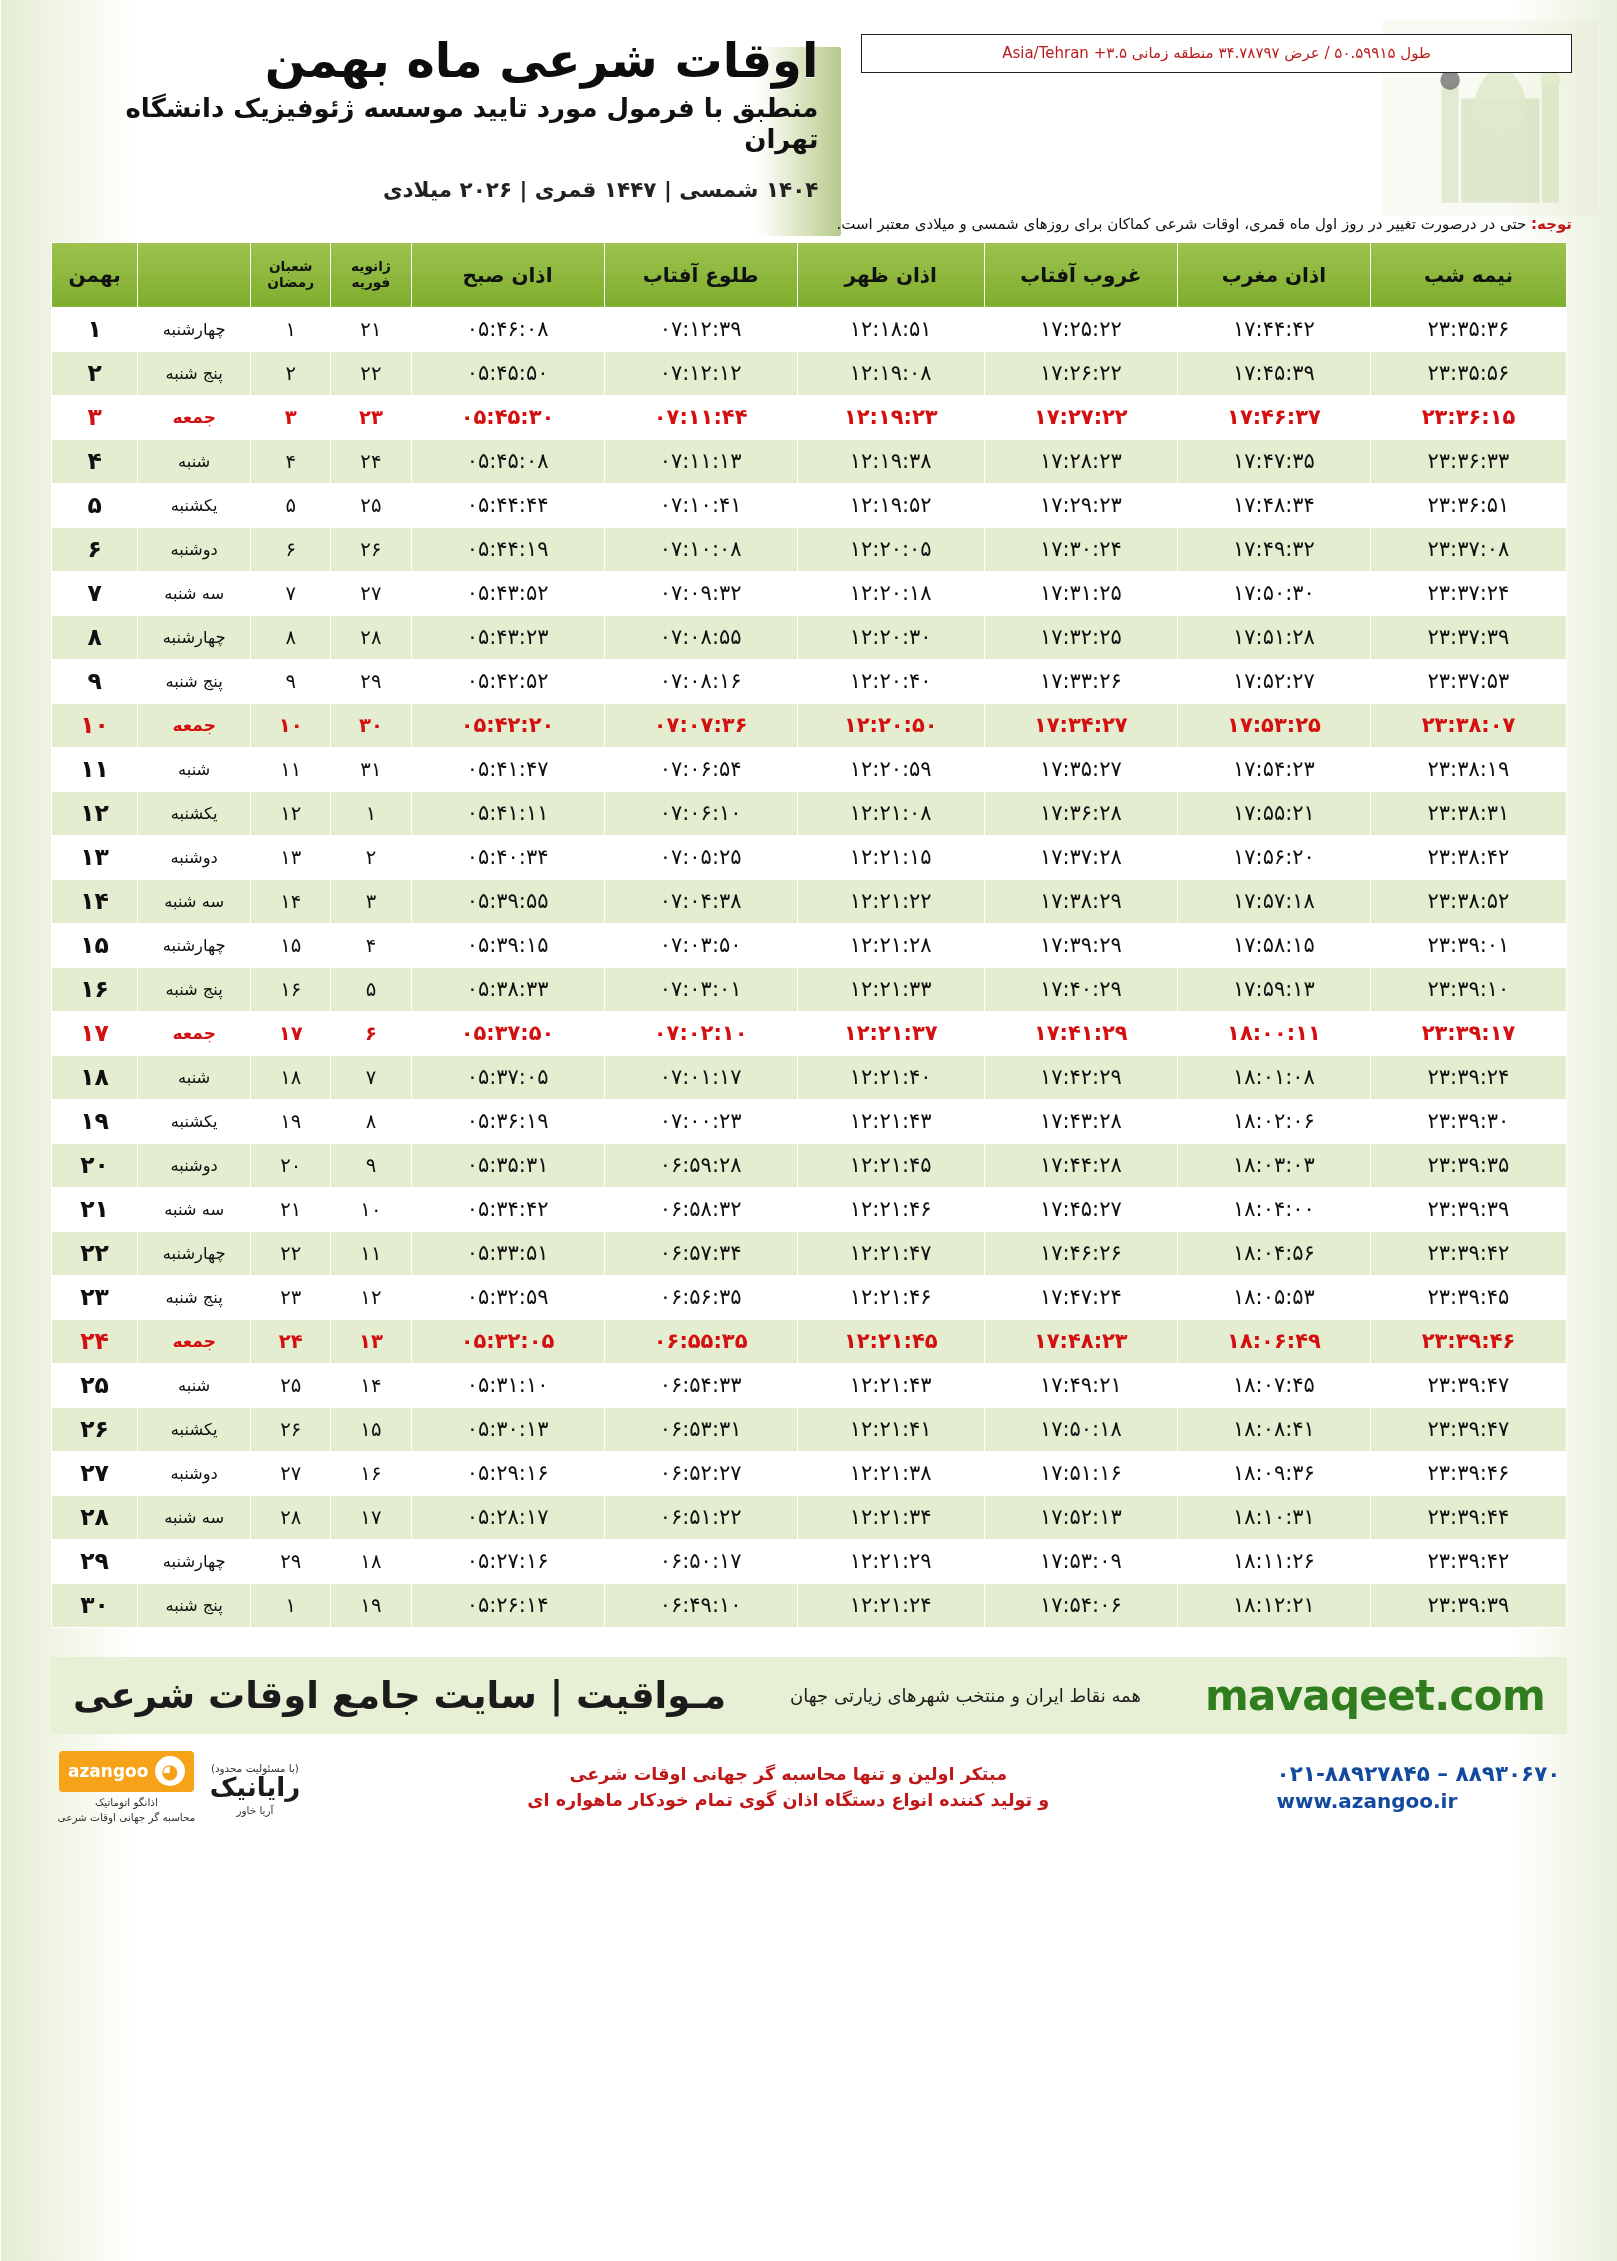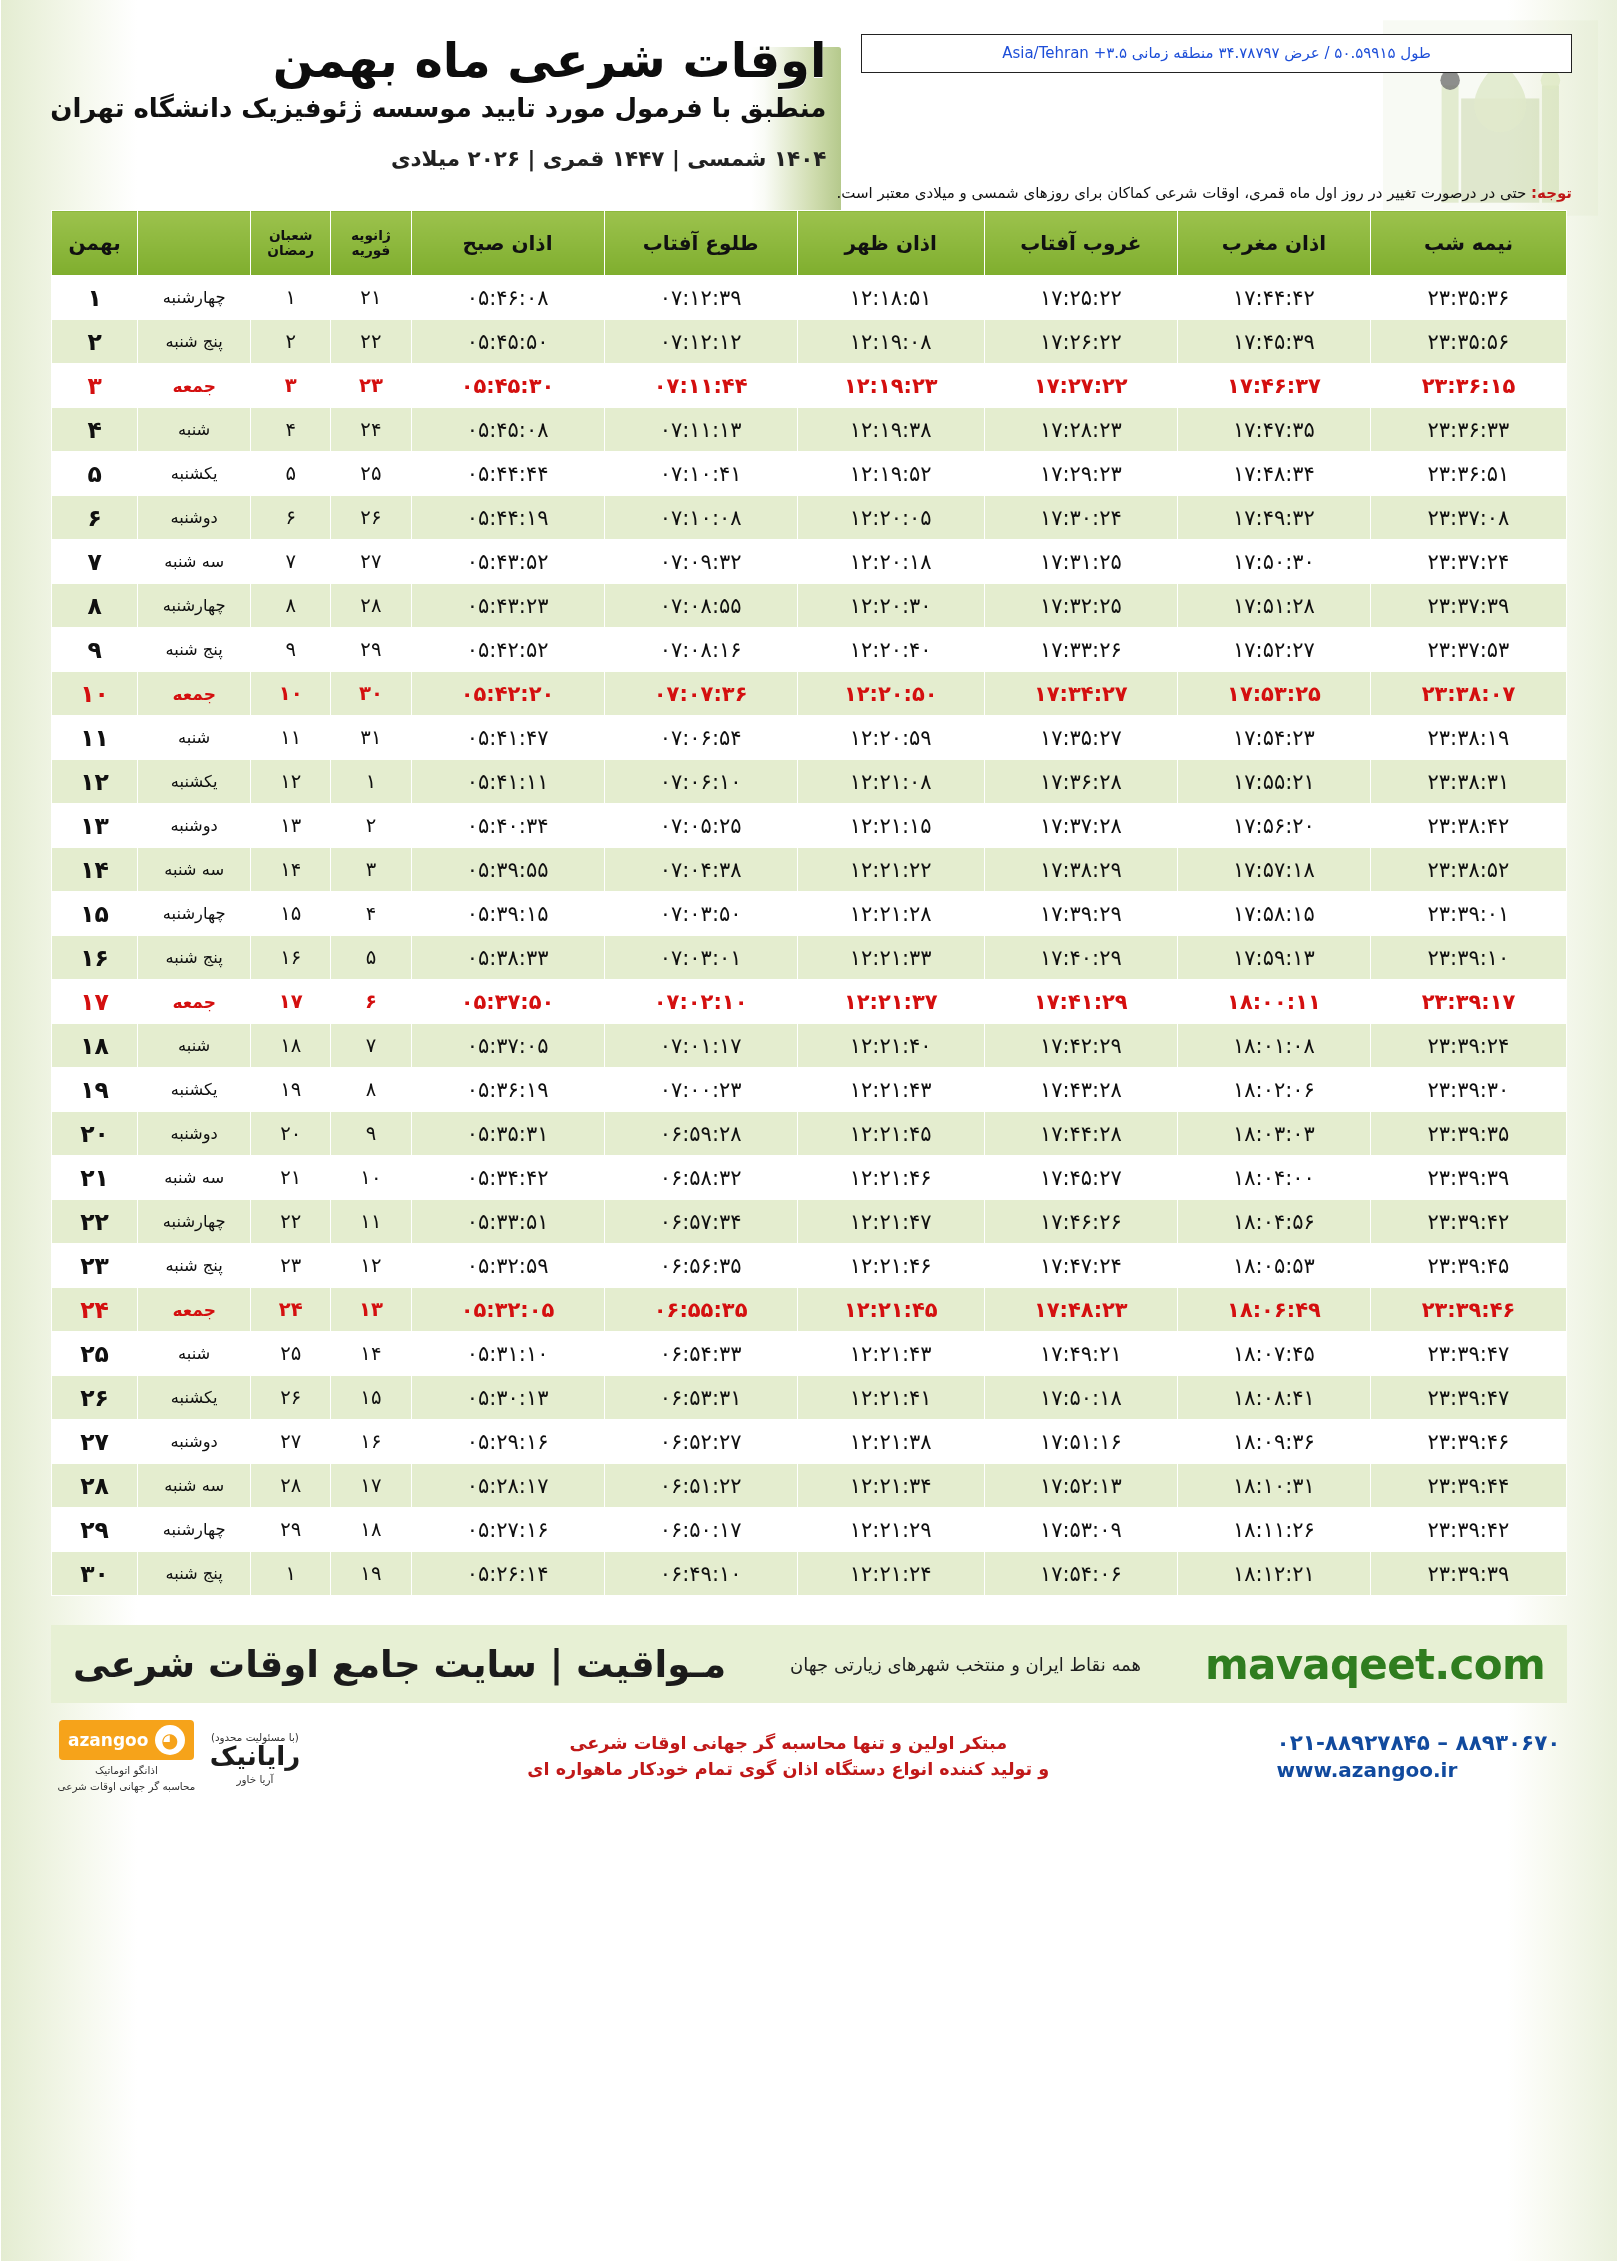--- a/index.html
+++ b/index.html
@@ -37,21 +37,21 @@
   
   .header{
     position:relative;z-index:3;
     display:flex;flex-direction:row;align-items:flex-start;
     padding:34px 46px 0 46px;
     gap:19.6px;
   }
   .header-right{
     flex:1 1 auto;
     text-align:right;
-    padding-right:15px;
+    padding-right:23px;
     position:relative;
   }
   .hero-band{
     position:absolute;
     top:13px;right:0;left:705px;height:189px;
     background:linear-gradient(to left,#b5c98c 0%, #cfdcae 30%, rgba(233,240,219,.25) 85%, rgba(255,255,255,0) 100%);
     z-index:-1;
     border-radius:2.6px;
   }
   .title-main{
@@ -86,21 +86,21 @@
     text-align:center;
     box-shadow:0 0 0 0.7px #fff inset;
   }
   .city-name{
     font-size:30px;font-weight:bold;color:#0b0b0b;line-height:1.15;margin-bottom:2.6px;
   }
   .city-sub{
     font-size:20px;color:#111;margin-bottom:6.5px;
   }
   .city-geo{
-    font-size:15px;color:#1d4ed8;direction:rtl;
+    font-size:15px;color:#b91c1c;direction:rtl;
   }
   .note-row{
     position:relative;z-index:3;
     margin:11.7px 46px 6.5px 46px;
     text-align:right;
     font-size:15px;
     color:#111;
     line-height:1.4;
   }
   .note-row b{color:#c01818;}

